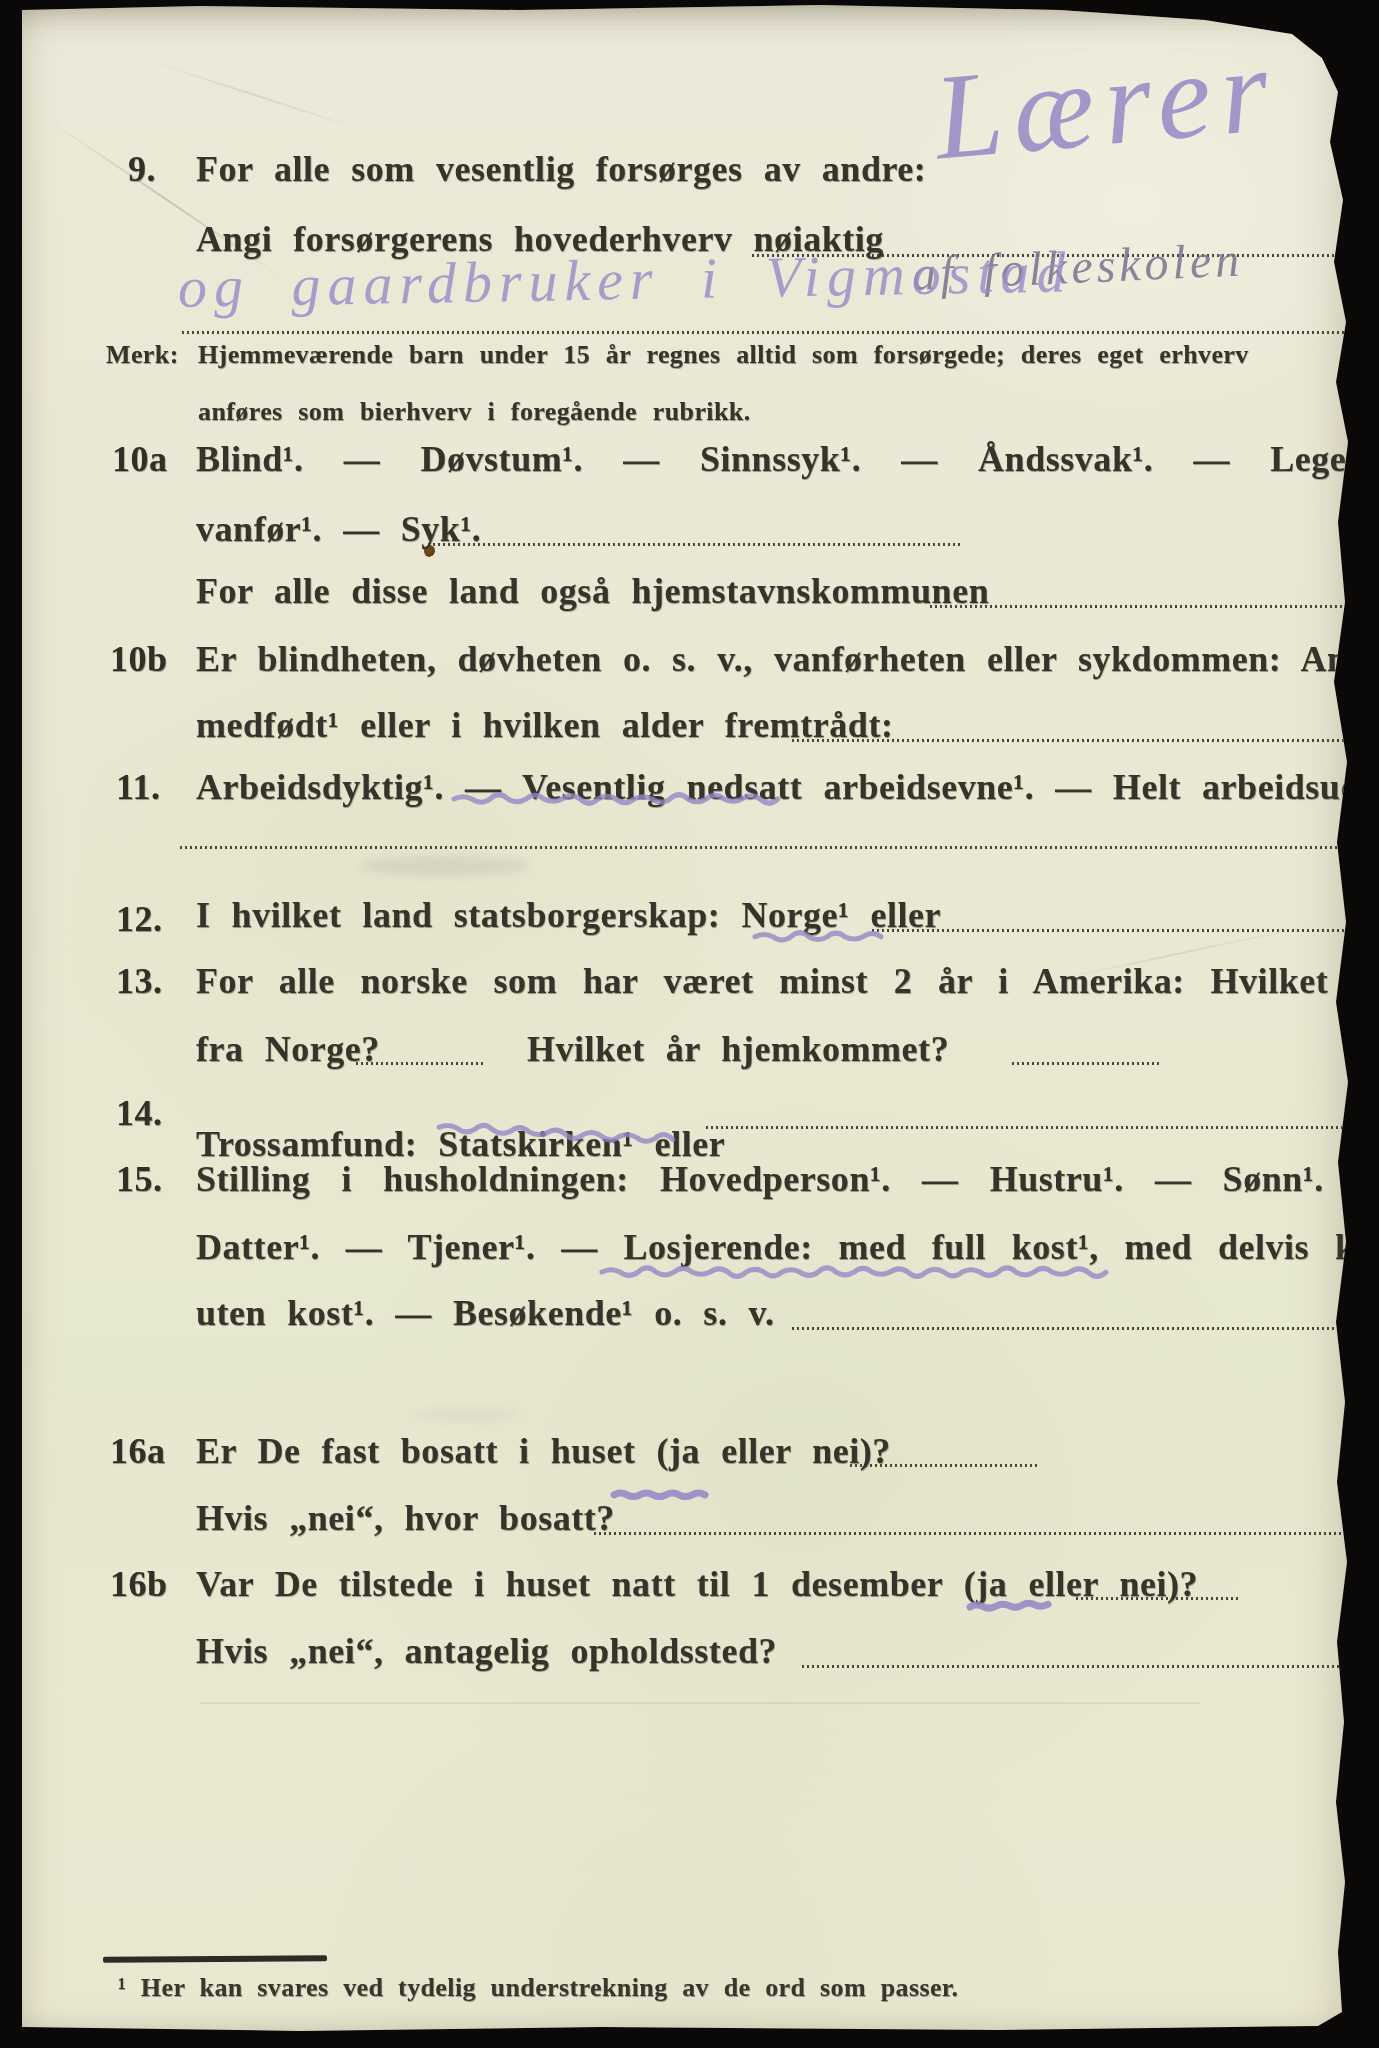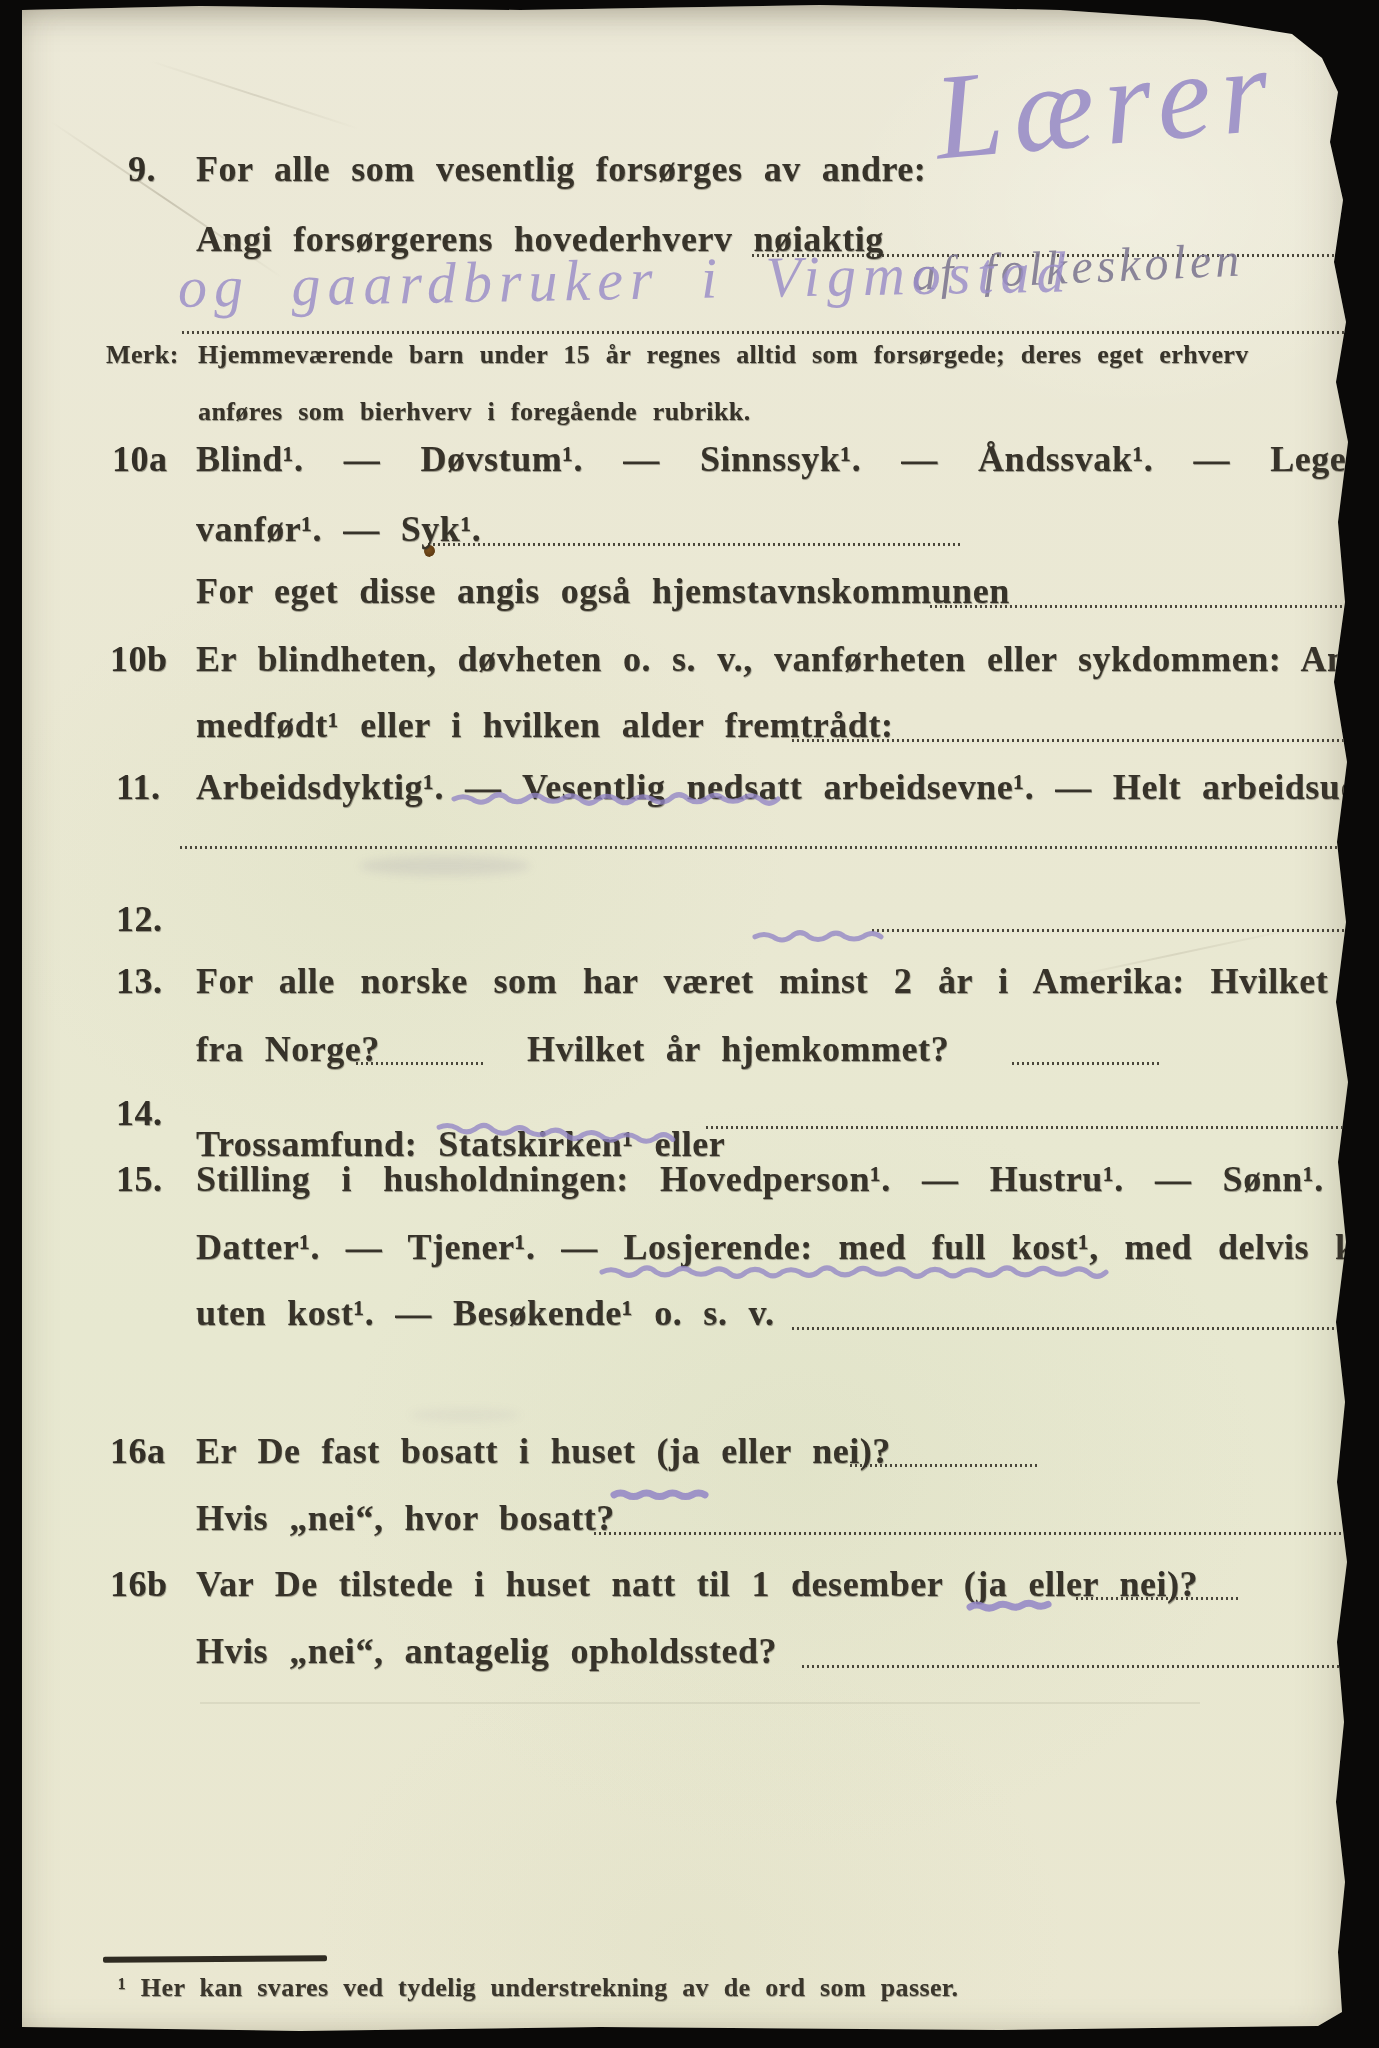--- a/index.html
+++ b/index.html
@@ -116,36 +116,37 @@
   <div class="hand hand-low" style="left:178px;top:254px;">og gaardbruker i Vigmostad</div>
 
   <div class="ln small" style="left:106px;top:341px;">Merk:</div>
   <div class="ln small" style="left:198px;top:341px;">Hjemmeværende barn under 15 år regnes alltid som forsørgede; deres eget erhverv</div>
   <div class="ln small" style="left:198px;top:382px;margin-top:16px;">anføres som bierhverv i foregående rubrikk.</div>
 
   <div class="ln num" style="left:112px;top:440px;">10a</div>
   <div class="ln ws3" style="left:196px;top:440px;">Blind¹. — Døvstum¹. — Sinnssyk¹. — Åndssvak¹. — Legemlig</div>
   <div class="ln" style="left:196px;top:510px;">vanfør¹. — Syk¹.</div>
   <div class="dotline" style="left:428px;top:543px;width:532px;"></div>
-  <div class="ln" style="left:196px;top:572px;">For eget disse angis også hjemstavnskommunen</div>
+  <div class="ln" style="left:196px;top:572px;">For alle disse land også hjemstavnskommunen</div>
   <div class="dotline" style="left:930px;top:605px;width:422px;"></div>
 
   <div class="ln num" style="left:110px;top:640px;">10b</div>
   <div class="ln" style="left:196px;top:640px;">Er blindheten, døvheten o. s. v., vanførheten eller sykdommen:  Antagelig</div>
   <div class="ln" style="left:196px;top:706px;text-align:right;">medfødt¹ eller i hvilken alder fremtrådt:</div>
   <div class="dotline" style="left:792px;top:739px;width:560px;"></div>
 
   <div class="ln num" style="left:116px;top:768px;">11.</div>
   <div class="ln" style="left:196px;top:768px;">Arbeidsdyktig¹. — Vesentlig nedsatt arbeidsevne¹. — Helt arbeidsudyktig¹.</div>
   <svg class="wavy" style="left:452px;top:788px;width:318px;height:20px;" viewBox="0 0 318 20" preserveAspectRatio="none">
       <path d="M2 11.0 q 9 -4.5 18 0 q 9 6.5 18 0 q 9 -8.5 18 0 q 9 5.5 18 0 q 9 -7.5 18 0 q 9 4.5 18 0 q 9 -6.5 18 0 q 9 8.5 18 0 q 9 -5.5 18 0 q 9 7.5 18 0 q 9 -4.5 18 0 q 9 6.5 18 0 q 9 -8.5 18 0 q 9 5.5 18 0 q 9 -7.5 18 0 q 9 4.5 18 0 q 9 -6.5 18 0 q 9 8.5 18 0"></path>
     </svg>
   <div class="dotline" style="left:180px;top:846px;width:1172px;"></div>
 
   <div class="ln num" style="left:116px;top:900px;">12.</div>
+  <div class="ln" style="left:196px;top:896px;">I hvilket land statsborgerskap:  Norge¹  eller</div>
   <div class="dotline" style="left:872px;top:929px;width:478px;"></div>
   <svg class="wavy" style="left:753px;top:928px;width:125px;height:16px;" viewBox="0 0 125 16" preserveAspectRatio="none">
       <path d="M2 8.8 q 9 -4.5 18 0 q 9 6.5 18 0 q 9 -8.5 18 0 q 9 5.5 18 0 q 9 -7.5 18 0 q 9 4.5 18 0 q 9 -6.5 18 0"></path>
     </svg>
 
   <div class="ln num" style="left:116px;top:962px;">13.</div>
   <div class="ln ws1" style="left:196px;top:962px;">For alle norske som har været minst 2 år i Amerika:  Hvilket år reist</div>
   <div class="ln" style="left:196px;top:1030px;">fra Norge?</div>
   <div class="dotline" style="left:356px;top:1062px;width:128px;"></div>
   <div class="ln" style="left:527px;top:1030px;">Hvilket år hjemkommet?</div>

